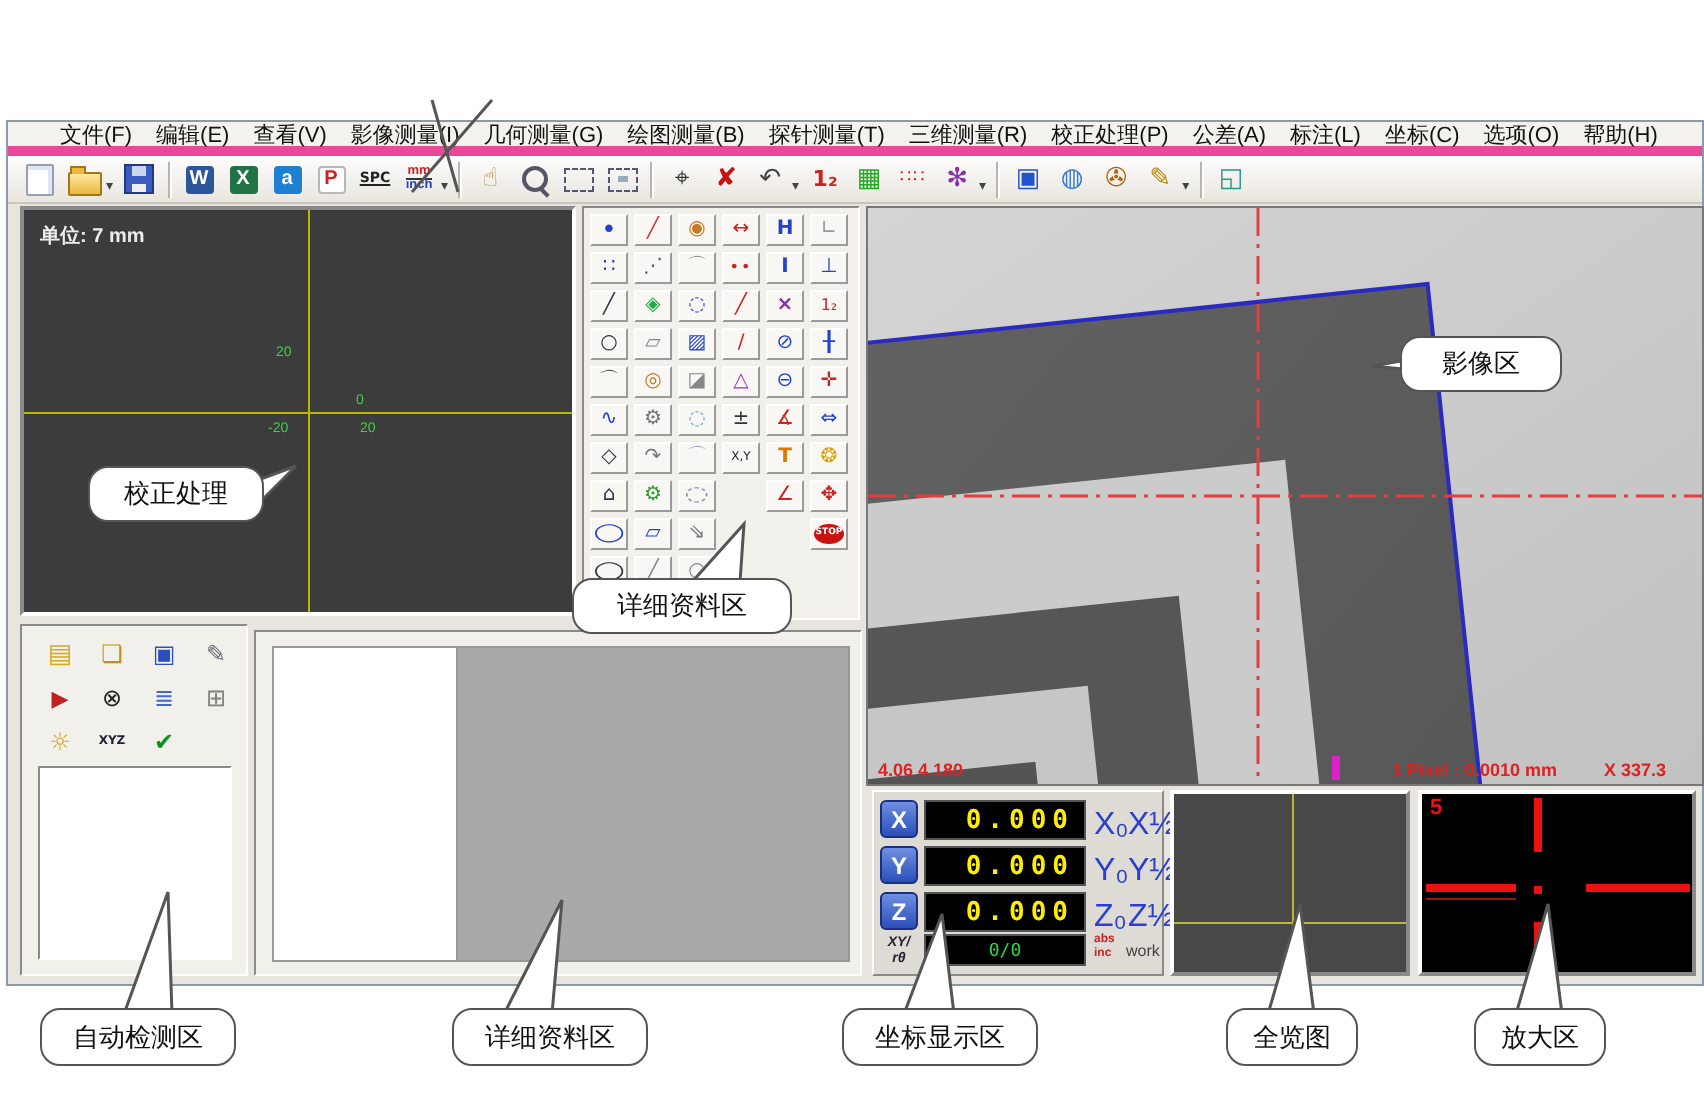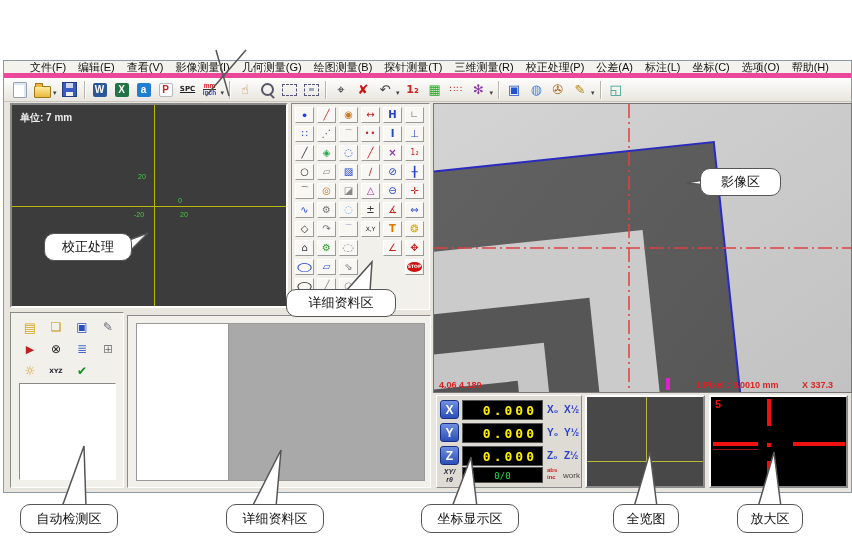--- a/index.html
+++ b/index.html
@@ -62,21 +62,21 @@
   .dtgray{position:absolute;left:100px;top:7px;width:195px;height:156px;background:#a9a9a9;border:1px solid #999;}
   
   .coords{position:absolute;left:436px;top:395px;width:146px;height:93px;background:#dedbd4;
           border:1px solid;border-color:#fff #8a8a8a #8a8a8a #fff;box-sizing:border-box;}
   .axbtn{position:absolute;width:19px;height:19px;background:linear-gradient(#6f8fe0,#2a4fb8);color:#fff;
          font-weight:bold;font-size:12px;border:1px solid #1a2f80;border-radius:3px;
          display:flex;align-items:center;justify-content:center;box-sizing:border-box;}
   .lcd{position:absolute;left:25px;width:81px;height:20px;background:#000;border:1px solid #555;
        color:#ffee00;font-family:"DejaVu Sans Mono",monospace;font-weight:bold;font-size:13px;
        text-align:right;letter-spacing:3px;padding:2px 5px 0 0;box-sizing:border-box;}
-  .zlabel{position:absolute;color:#2a3fd0;font-size:10px;font-weight:bold;}
+  .zlabel{position:absolute;color:#2a3fd0;font-size:16px;font-weight:normal;}
   .mode{position:absolute;left:3px;top:72px;font-style:italic;font-size:7px;line-height:1.1;color:#223;font-weight:bold;text-align:center;width:19px;}
   .lcd2{position:absolute;left:25px;top:71px;width:81px;height:16px;background:#000;border:1px solid #555;
         color:#22dd44;font-family:"DejaVu Sans Mono",monospace;font-size:9px;text-align:center;padding-top:3px;box-sizing:border-box;}
   .absinc{position:absolute;left:110px;top:71px;color:#cc2222;font-size:6px;line-height:1.1;font-weight:bold;}
   .worklbl{position:absolute;left:126px;top:75px;color:#444;font-size:8px;}
   .ovpanel{position:absolute;left:585px;top:395px;width:120px;height:93px;background:#484848;
            border:2px solid;border-color:#fff #8a8a8a #8a8a8a #fff;box-sizing:border-box;}
   .ov-v{position:absolute;left:59px;top:0;width:1px;height:100%;background:#b8b838;}
   .ov-h{position:absolute;left:0;top:64px;width:100%;height:1px;background:#b8b838;}
   .magpanel{position:absolute;left:709px;top:395px;width:139px;height:93px;background:#000;

